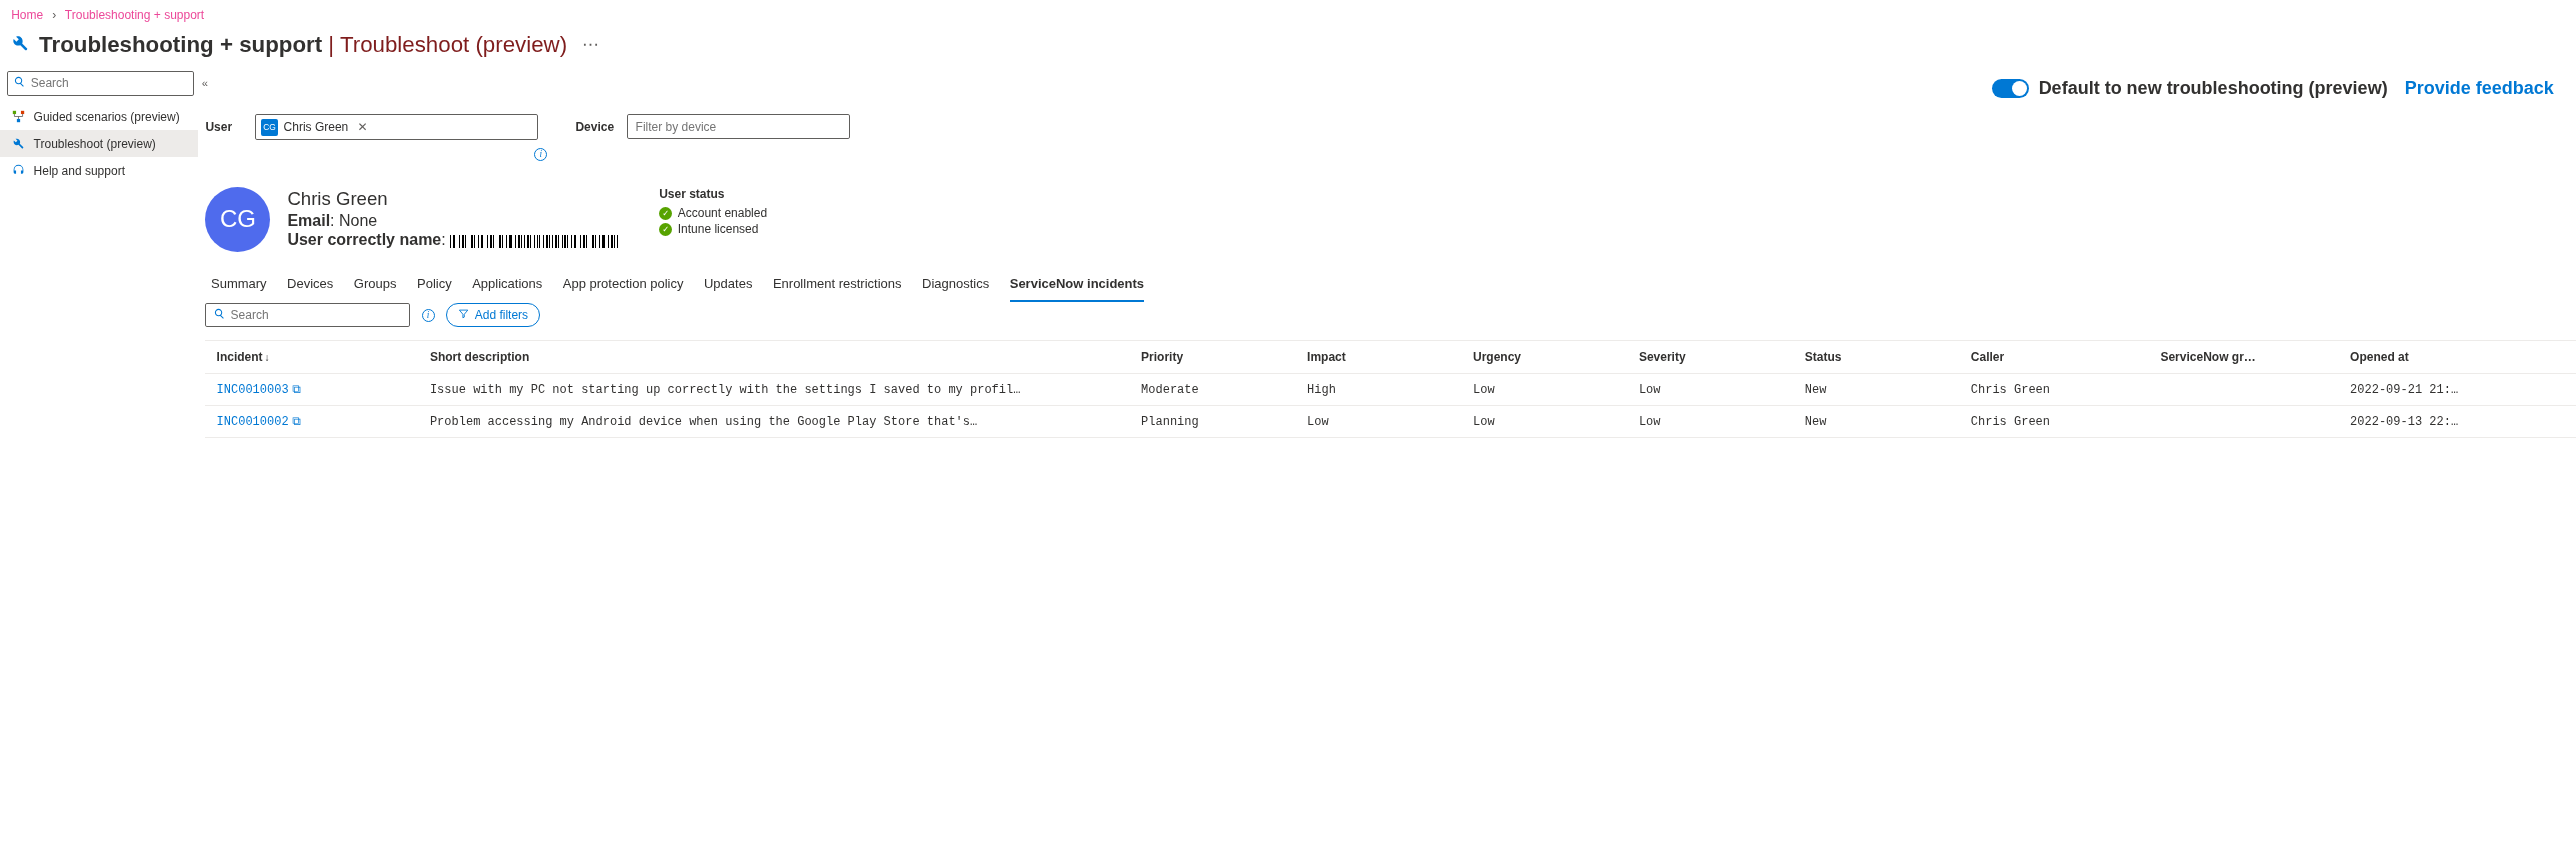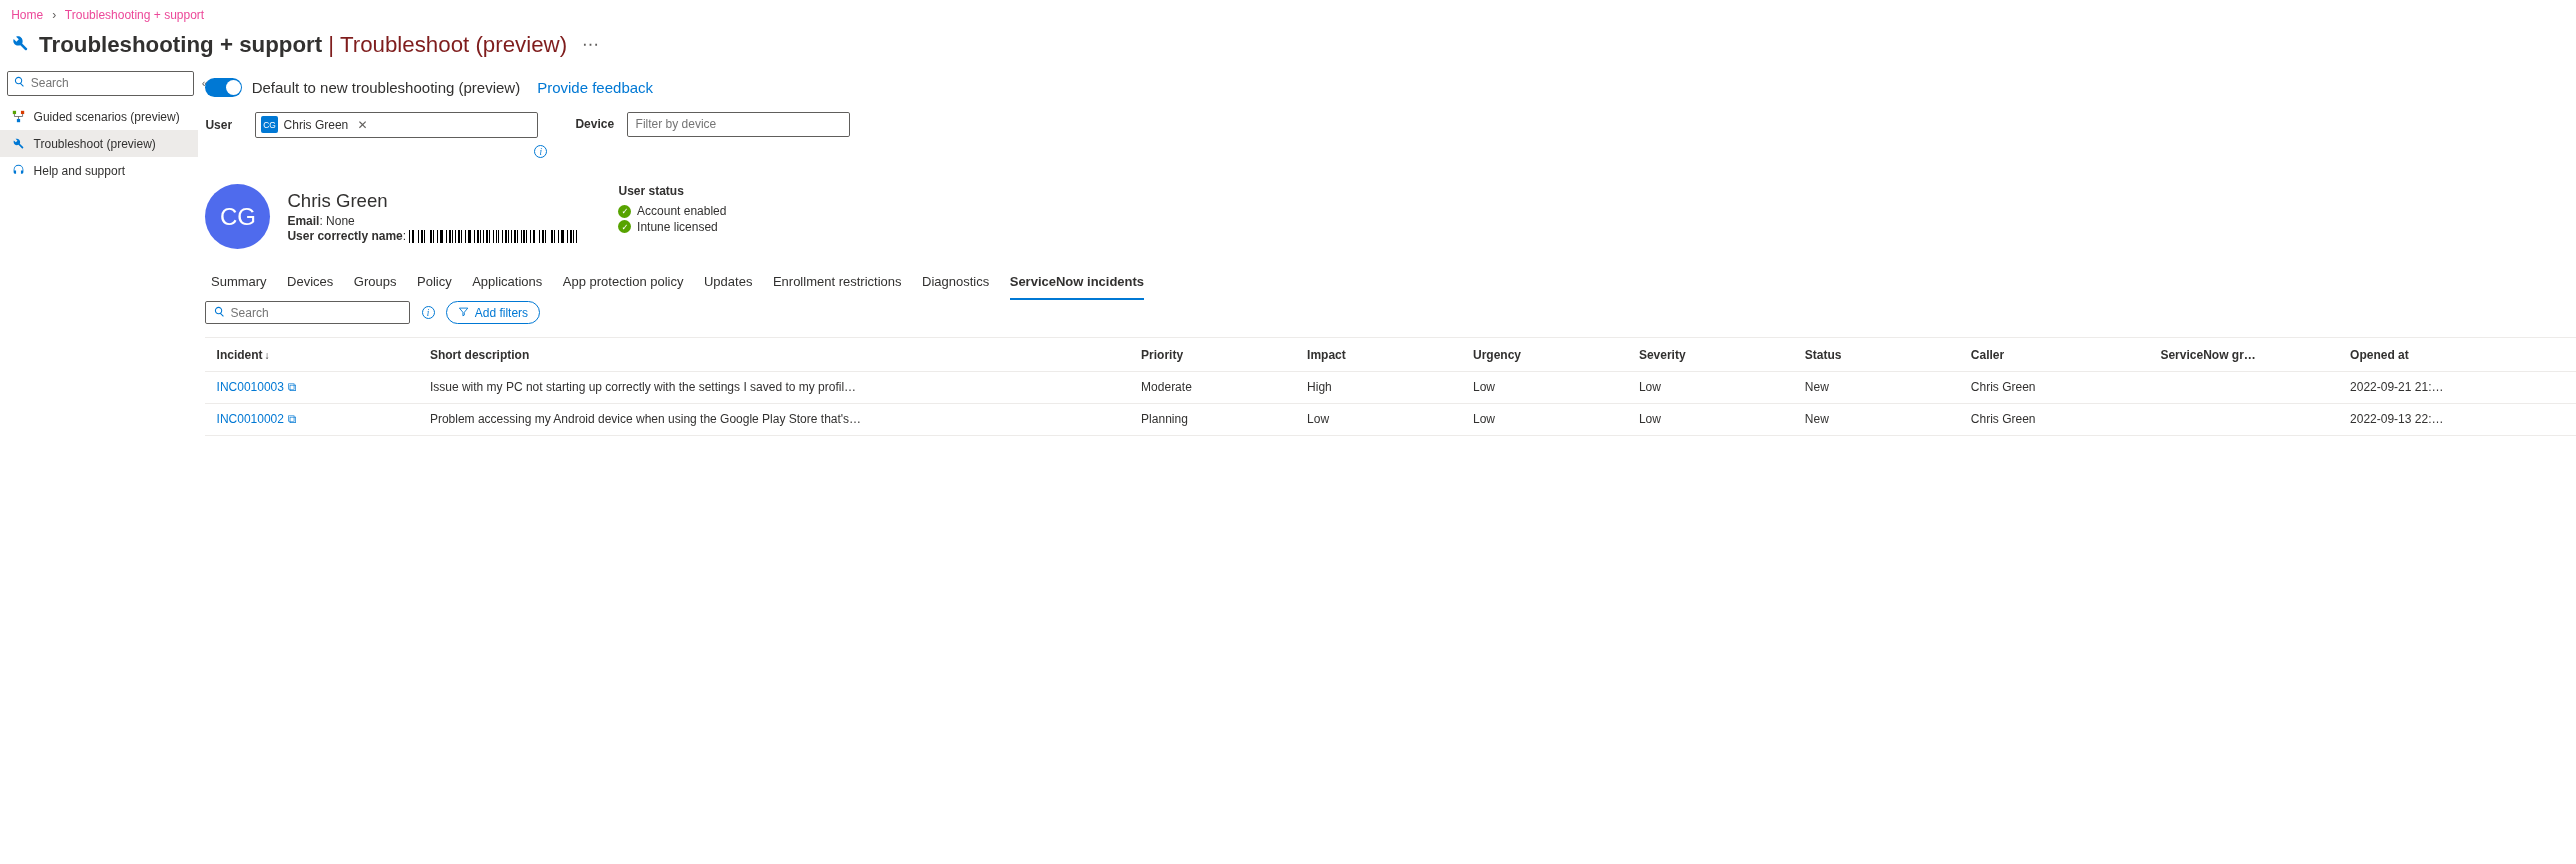--- a/index.html
+++ b/index.html
@@ -24,42 +24,42 @@
 .search-row { display: flex; align-items: center; gap: 7.4px; padding: 0 7.4px 7.4px 7.4px; }
 .search-box { flex: 1; display: flex; align-items: center; border: 0.9px solid #605e5c; border-radius: 1.9px; padding: 2.8px 5.6px; background: #fff; }
 .search-box input { border: none; outline: none; flex: 1; font-size: 12px; padding: 1.9px; }
 .collapse-btn { color: #605e5c; cursor: pointer; font-size: 11.2px; }
 .nav-item { display: flex; align-items: center; gap: 7.4px; padding: 6.5px 11.2px; cursor: pointer; }
 .nav-item.active { background: #edebe9; }
 .nav-item .nav-icon { width: 15px; display: inline-flex; justify-content: center; }
 
 
 .main { flex: 1; padding: 0 0 0 7.4px; }
-.toggle-row { display: flex; justify-content: flex-start; align-items: center; gap: 17px; padding: 7.4px 22.3px 15px 0; font-size: 15px; }
+.toggle-row { display: flex; justify-content: flex-end; align-items: center; gap: 17px; padding: 7.4px 22.3px 15px 0; font-size: 18px; font-weight: bold; }
 .switch { position: relative; width: 37px; height: 18.6px; background: #0078d4; border-radius: 18.6px; cursor: pointer; }
 .switch .knob { position: absolute; top: 1.9px; right: 1.9px; width: 15px; height: 15px; background: #fff; border-radius: 50%; }
 .feedback-link { color: #0078d4; }
 
 .filter-row { display: flex; align-items: flex-start; gap: 37px; padding: 0 0 0 0; }
 .filter-group { display: flex; align-items: center; gap: 13px; }
 .filter-group > label { font-weight: 600; font-size: 12px; min-width: 37px; }
 .pill-input { display: flex; align-items: center; border: 0.9px solid #605e5c; border-radius: 1.9px; padding: 2.8px 3.7px; min-width: 223px; background: #fff; }
 .user-pill { display: inline-flex; align-items: center; gap: 5.6px; padding: 0.9px 1.9px 0.9px 0.9px; margin-right: 5.6px; }
 .user-pill .pill-avatar { width: 17px; height: 17px; border-radius: 1.9px; background: #0078d4; color: #fff; font-size: 8.4px; display: inline-flex; align-items: center; justify-content: center; }
 .user-pill .pill-x { color: #605e5c; cursor: pointer; padding: 0 3.7px; font-size: 12px; }
 .pill-input input { border: none; outline: none; flex: 1; font-size: 12px; }
 .device-input { border: 0.9px solid #605e5c; border-radius: 1.9px; padding: 4.7px 7.4px; min-width: 223px; font-size: 12px; outline: none; }
 .info-i { display: inline-flex; width: 13px; height: 13px; border: 0.9px solid #0078d4; border-radius: 50%; color: #0078d4; align-items: center; justify-content: center; font-size: 9.3px; font-style: italic; font-family: serif; margin-top: 7.4px; margin-left: 329px; }
 
 
 .user-card { display: flex; gap: 41px; padding: 26px 0 9.3px 0; }
 .avatar-col { display: flex; align-items: center; gap: 17px; }
 .avatar-lg { width: 65px; height: 65px; border-radius: 50%; background: #4f6bed; color: #fff; font-size: 24px; display: inline-flex; align-items: center; justify-content: center; }
 .user-meta .name { font-size: 18.6px; font-weight: 400; margin-bottom: 1.9px; }
-.user-meta .line { font-size: 12px; margin-bottom: 0.9px; }
+.user-meta .line { font-size: 16px; margin-bottom: 0.9px; }
 .user-meta .line strong { font-weight: 600; }
 .barcode { display: inline-block; width: 168px; height: 13px; vertical-align: middle;
   background: repeating-linear-gradient(90deg, #000 0 0.9px, transparent 0.9px 2.8px, #000 2.8px 4.7px, transparent 4.7px 5.6px, #000 5.6px 6.5px, transparent 6.5px 9.3px); }
 .status-col .status-title { font-weight: 600; margin-bottom: 5.6px; font-size: 12px; }
 .status-line { display: flex; align-items: center; gap: 5.6px; font-size: 12px; margin-bottom: 1.9px; }
 .check-ico { width: 13px; height: 13px; border-radius: 50%; background: #57a300; color: #fff; font-size: 8.4px; display: inline-flex; align-items: center; justify-content: center; }
 
 
 .tabs { display: flex; gap: 20.5px; padding: 9.3px 0 0 5.6px; border-bottom: 0.9px solid transparent; }
 .tab { padding: 5.6px 0 9.3px; cursor: pointer; font-size: 13px; color: #323130; }
@@ -72,21 +72,21 @@
 
 
 .table-search-row { display: flex; align-items: center; gap: 11.2px; padding: 0 0 13px 0; }
 .table-search { display: flex; align-items: center; border: 0.9px solid #605e5c; border-radius: 1.9px; padding: 3.7px 7.4px; width: 205px; }
 .table-search input { border: none; outline: none; flex: 1; font-size: 12px; }
 .addfilter-pill { display: inline-flex; align-items: center; gap: 5.6px; border: 0.9px solid #0078d4; color: #0078d4; border-radius: 15px; padding: 3.7px 11.2px; cursor: pointer; font-size: 12px; }
 
 
 .table { width: 100%; border-collapse: collapse; font-size: 12px; }
 .table th { text-align: left; font-weight: 600; padding: 9.3px 11.2px; border-bottom: 0.9px solid #edebe9; border-top: 0.9px solid #edebe9; white-space: nowrap; }
-.table td { padding: 8.4px 11.2px; border-bottom: 0.9px solid #edebe9; white-space: nowrap; overflow: hidden; text-overflow: ellipsis; max-width: 0; }
+.table td { padding: 8.4px 11.2px; border-bottom: 0.9px solid #edebe9; white-space: nowrap; overflow: hidden; text-overflow: ellipsis; max-width: 0; font-family: Liberation Mono, monospace; }
 .table td.incident a { color: #0078d4; }
 .ext-icon { color: #0078d4; margin-left: 3.7px; }
 .sort-arrow { font-size: 10.2px; margin-left: 1.9px; }
 
 .col-incident { width: 9%; }
 .col-desc { width: 30%; }
 .col-priority { width: 7%; }
 .col-impact { width: 7%; }
 .col-urgency { width: 7%; }
 .col-severity { width: 7%; }

